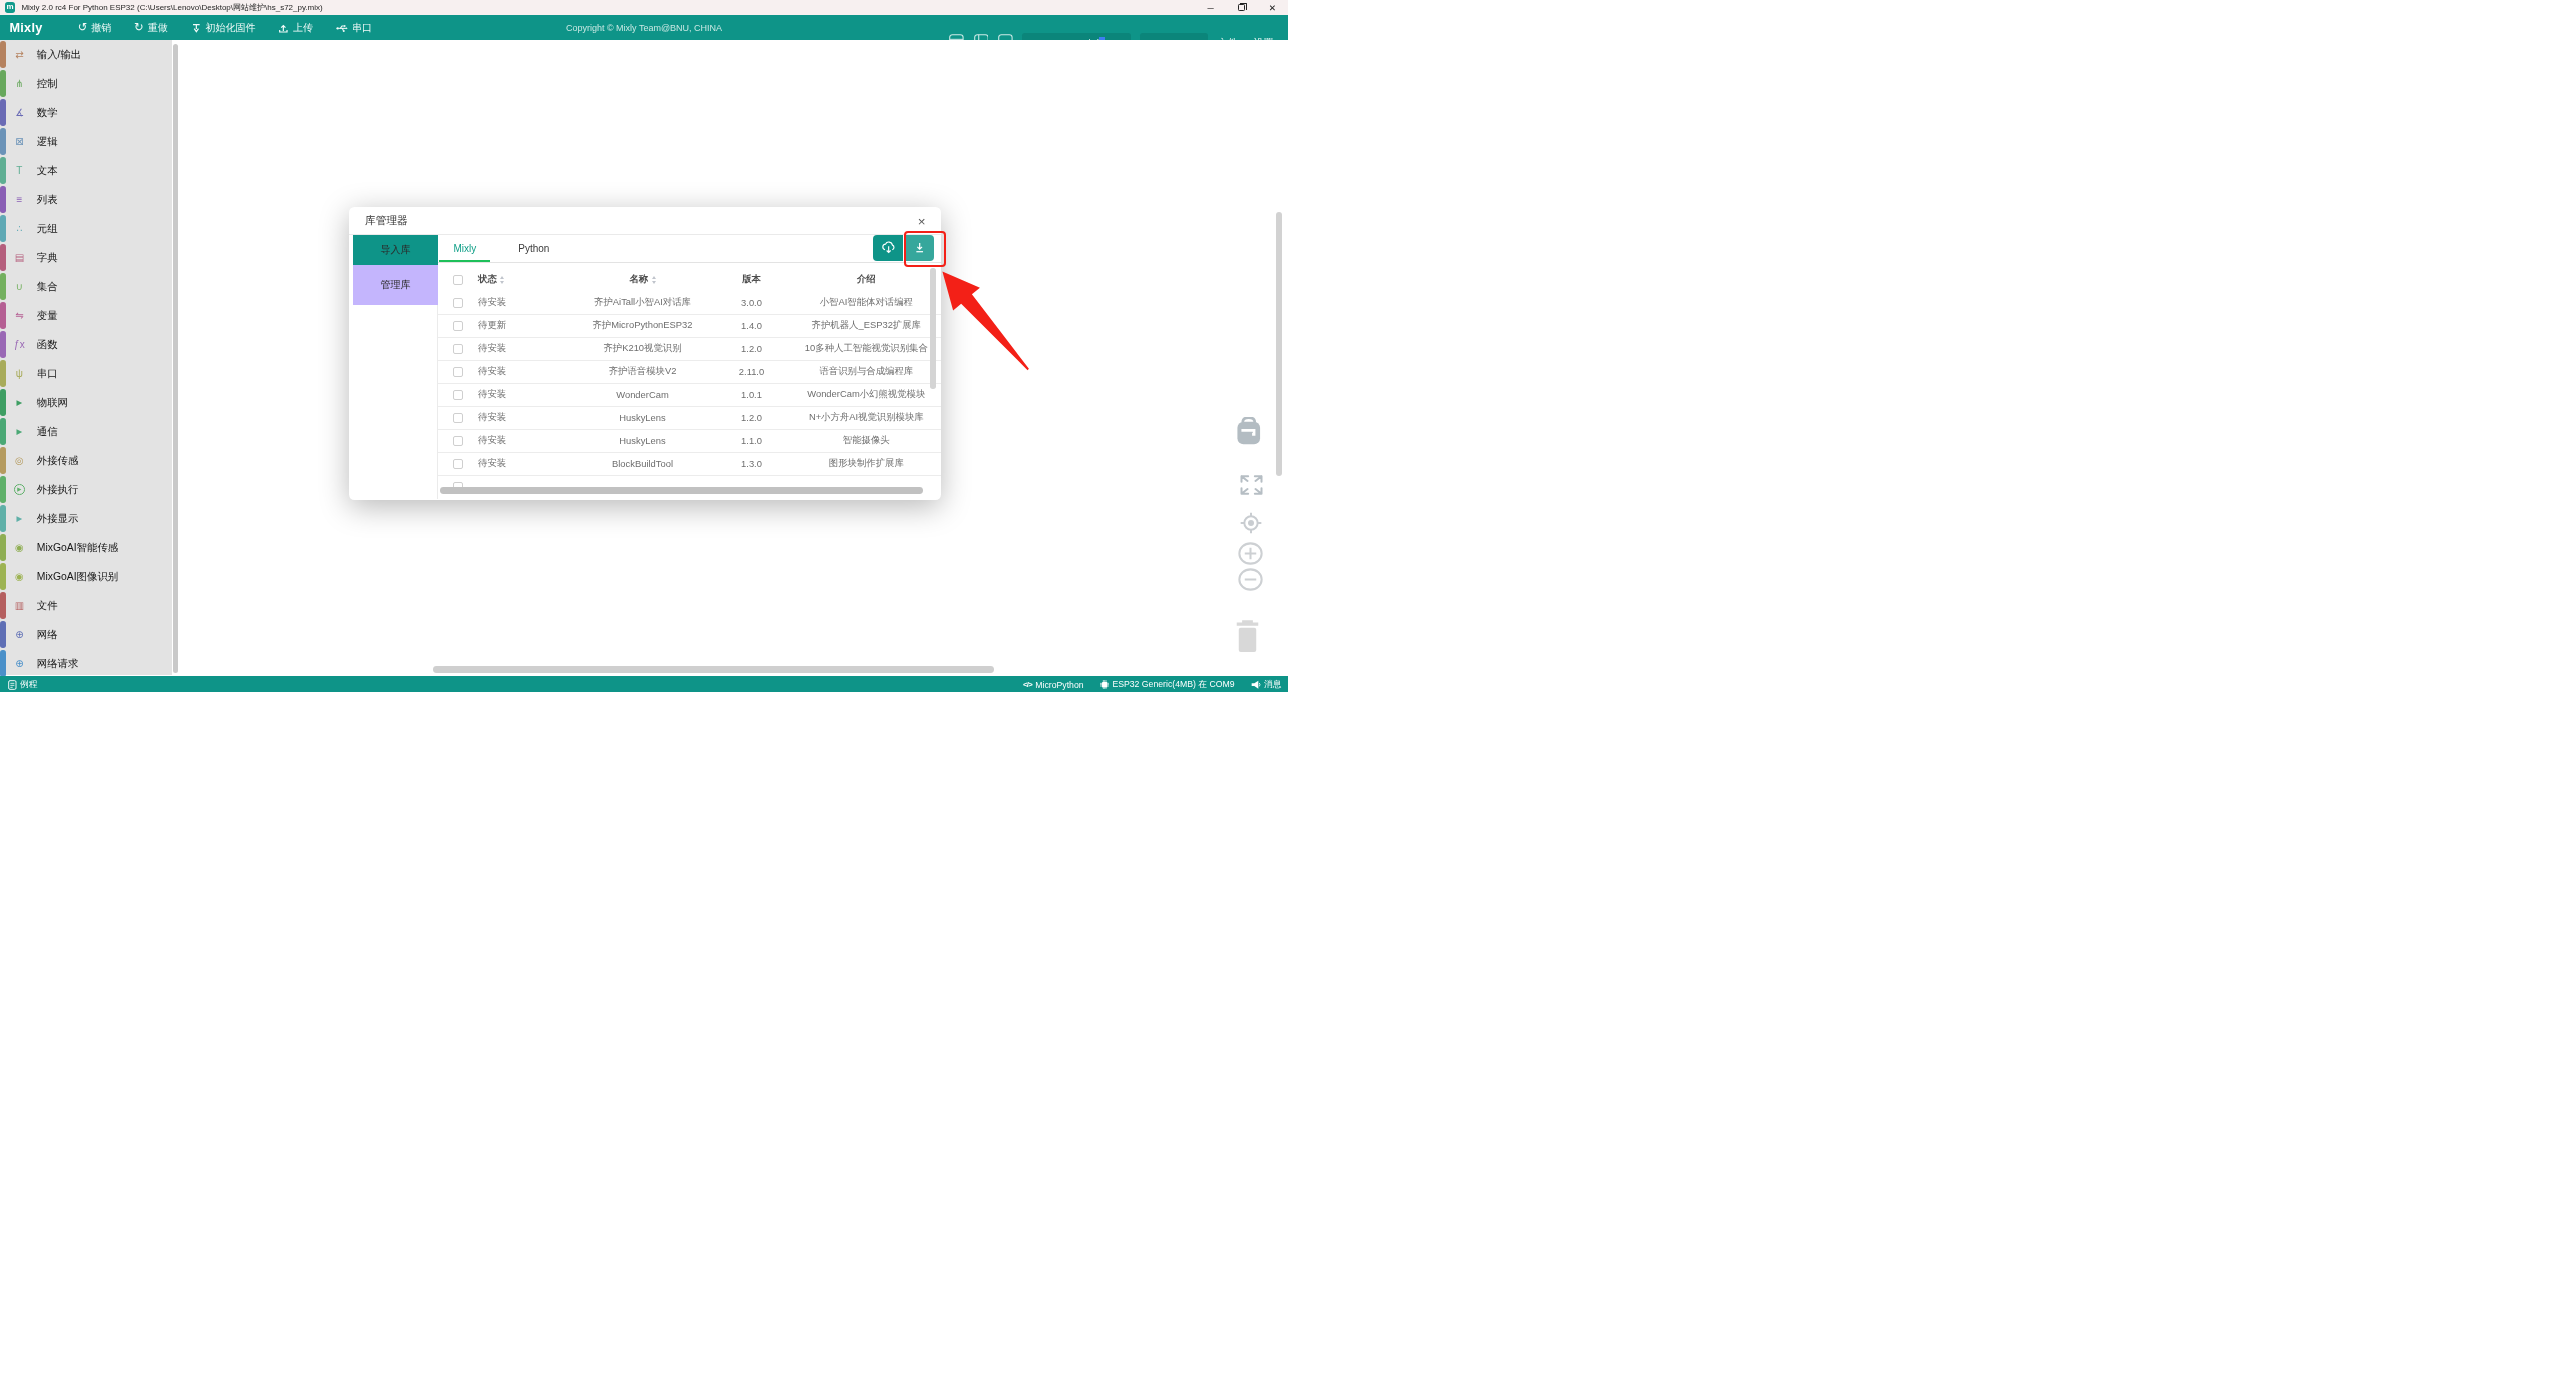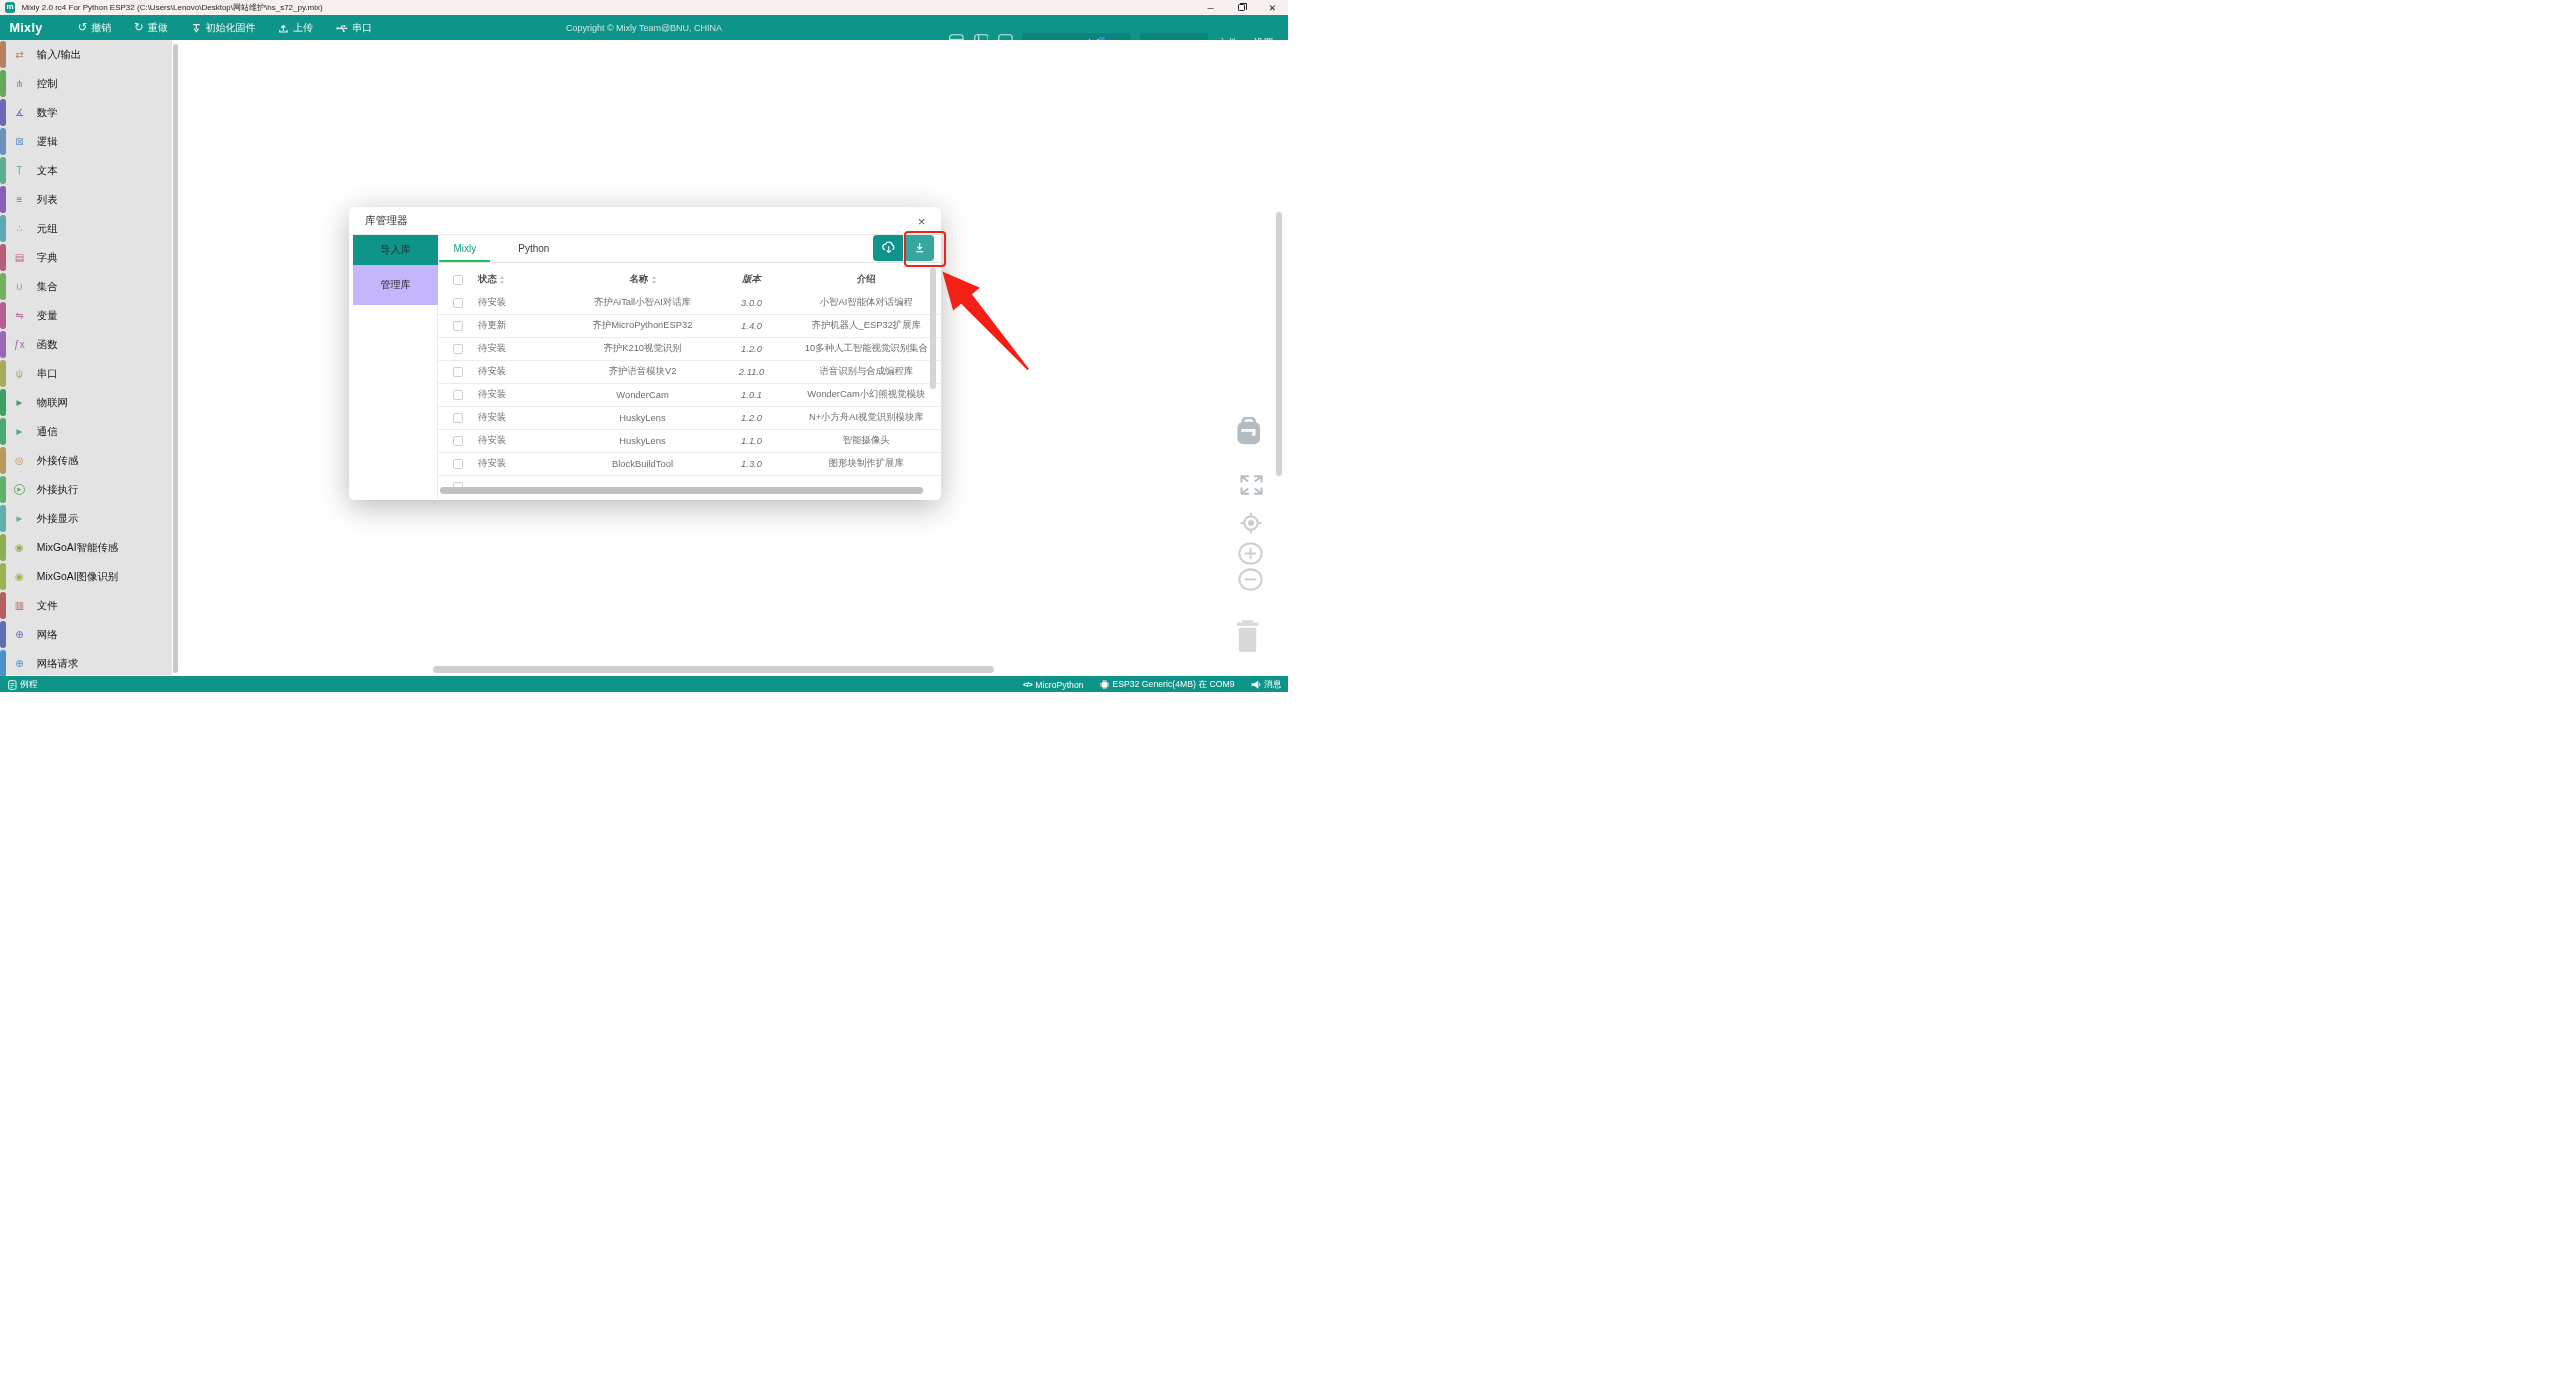--- a/index.html
+++ b/index.html
@@ -95,21 +95,21 @@
   .act-btn.second { background:#36a79c; border-radius:0 4px 4px 0; }
 
   .tbl { margin-top:5.4px; }
   .tbl-row { display:flex; align-items:center; height:24px; }
   .tbl-head { font-size:9.4px; font-weight:bold; color:#4d4d4d; }
   .rows-viewport { height:195px; overflow:hidden; }
   .data-row { height:23px; border-bottom:0.7px solid #ececec; font-size:9.4px; color:#6e6e6e; }
   .col-check { width:40px; display:flex; justify-content:center; }
   .col-status { width:101px; text-align:left; }
   .col-name { width:127px; text-align:center; }
-  .col-version { width:91px; text-align:center;font-style:italic; }
+  .col-version { width:91px; text-align:center; }
   .col-intro { flex:1; text-align:center; padding-right:5.4px; }
   .chk { width:10.7px; height:10.7px; border:0.7px solid #cfcfcf; border-radius:2px; background:#fff; cursor:pointer; }
   .sorters { display:inline-flex; flex-direction:column; margin-left:3.4px; vertical-align:middle; gap:1.3px; }
   .sort-up { width:0; height:0; border-left:2.7px solid transparent; border-right:2.7px solid transparent;
     border-bottom:3.4px solid #c0c4cc; }
   .sort-down { width:0; height:0; border-left:2.7px solid transparent; border-right:2.7px solid transparent;
     border-top:3.4px solid #c0c4cc; }
   .head-label { display:inline-flex; align-items:center; justify-content:center; }
   .dlg-hscroll { position:absolute; left:91px; top:280px; width:483px; height:6.7px;
     background:#c1c1c1; border-radius:3.4px; }

